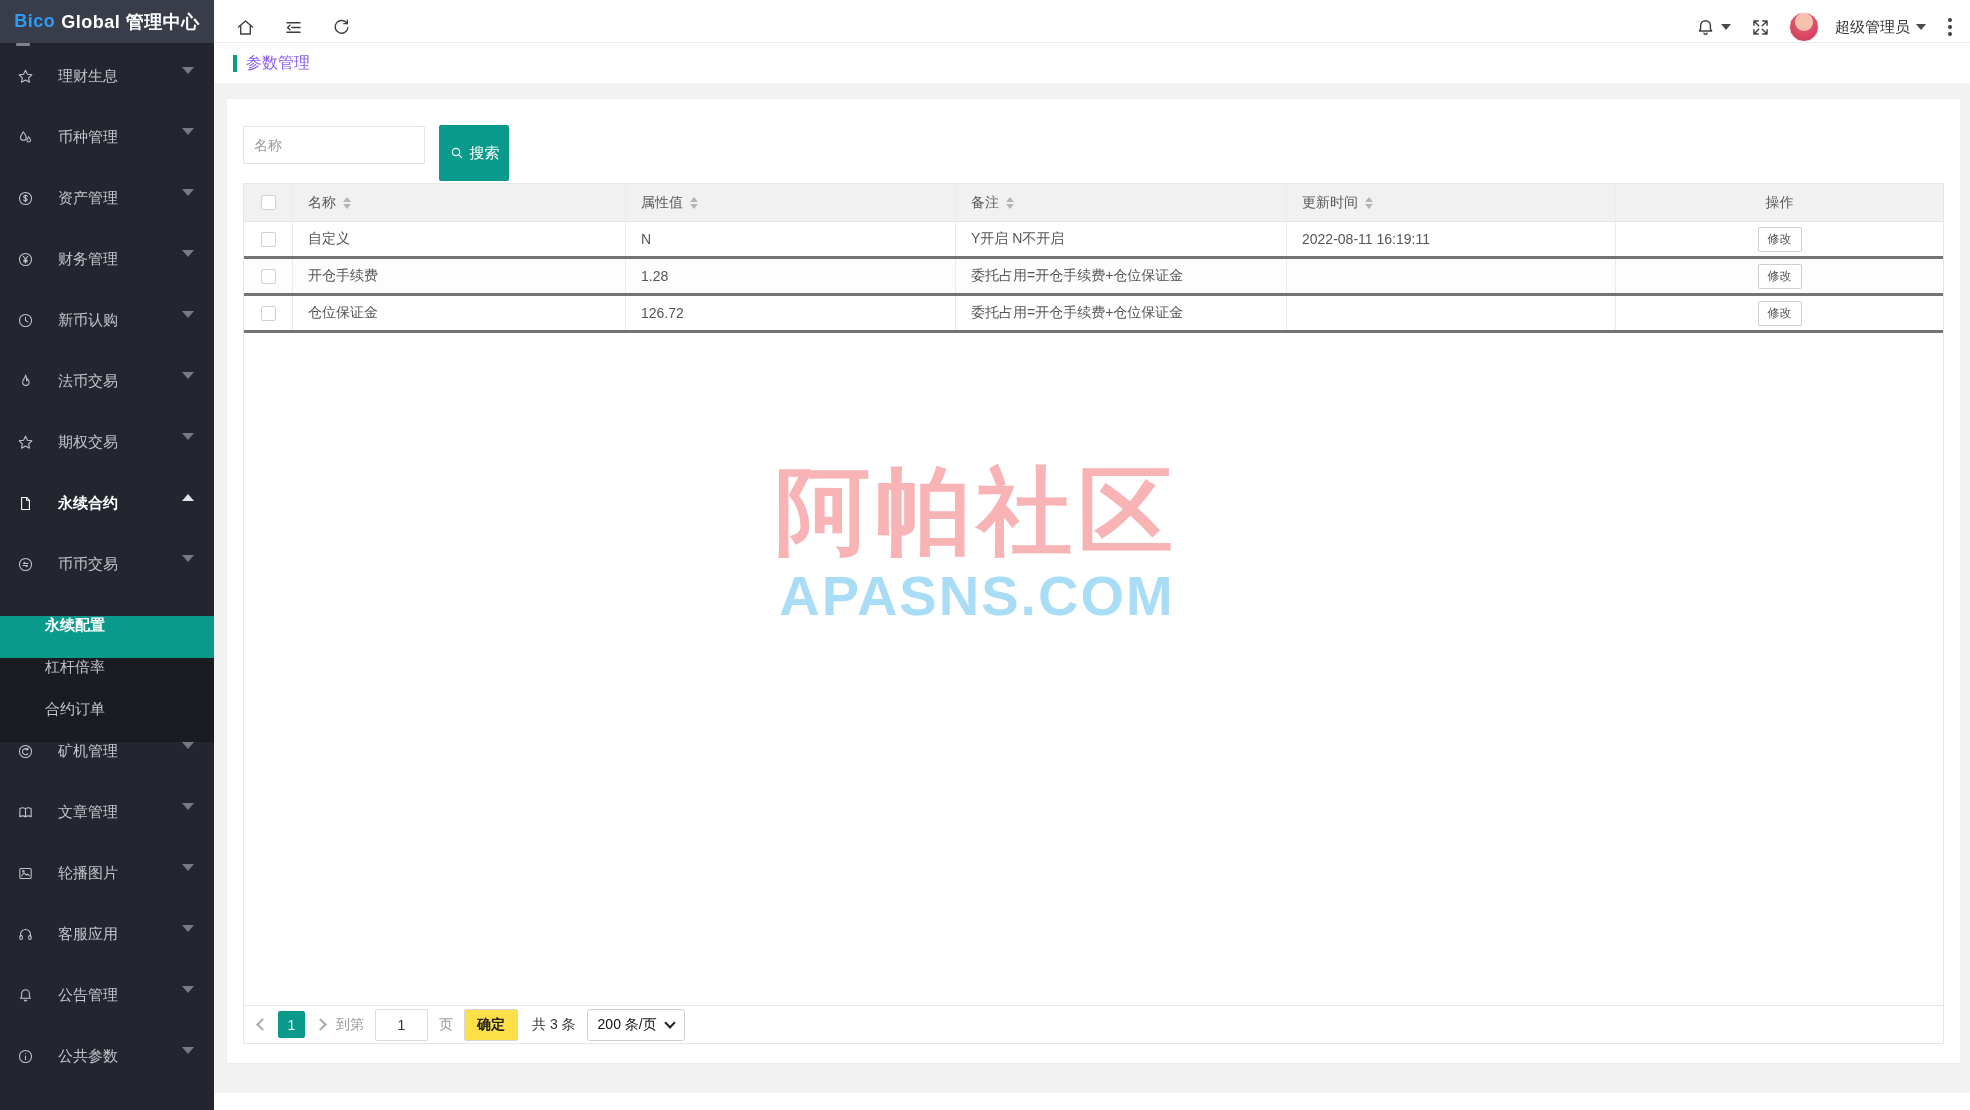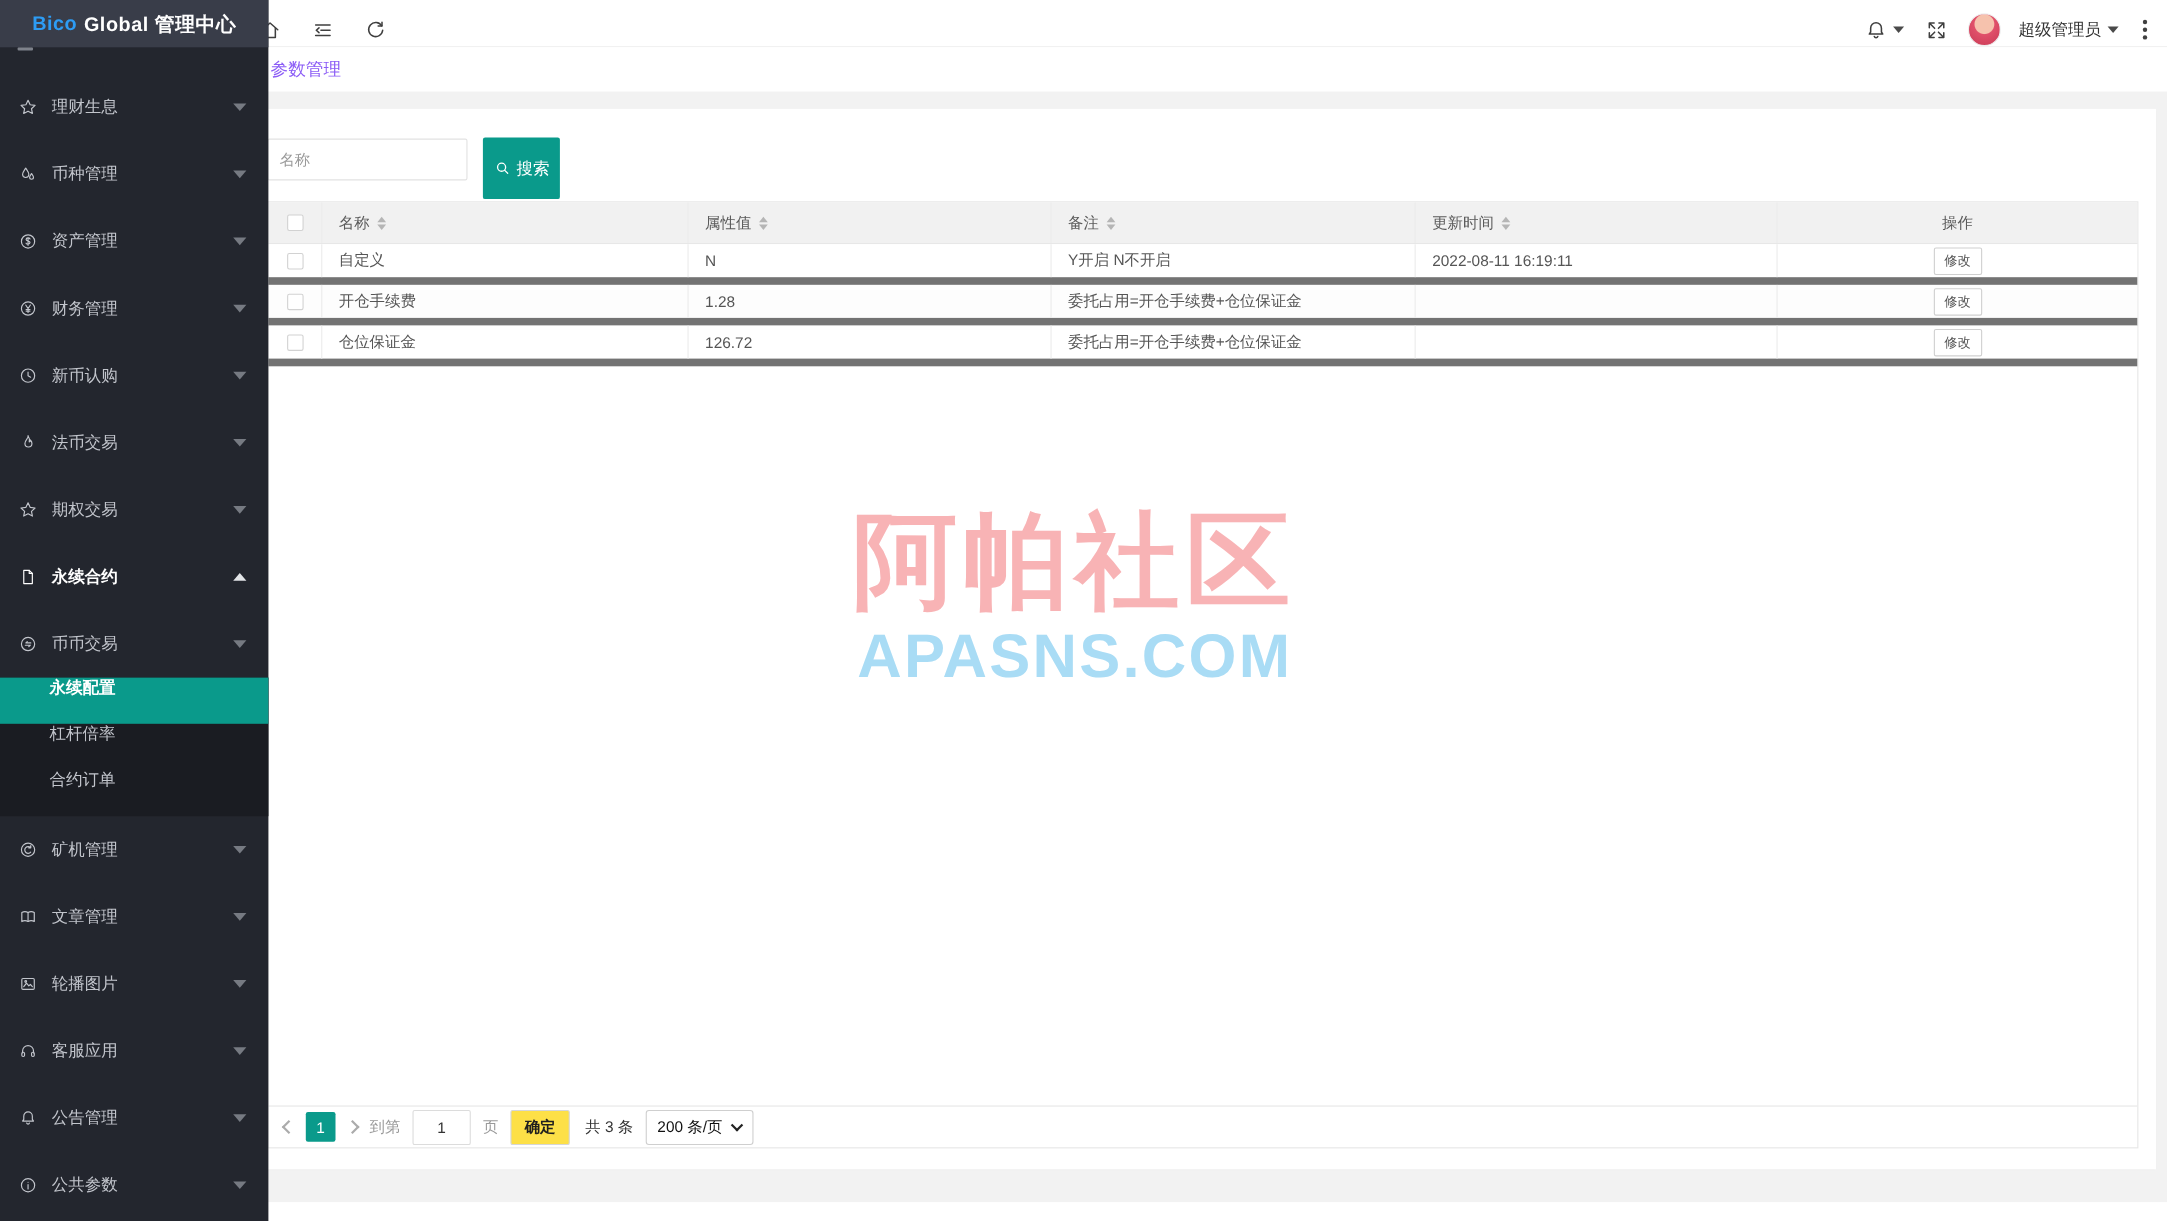--- a/index.html
+++ b/index.html
@@ -1,28 +1,28 @@
 <!DOCTYPE html>
 <html><head>
 <meta charset="utf-8">
 <style>
   * { margin:0; padding:0; box-sizing:border-box; }
   html,body { width:1970px; height:1110px; overflow:hidden; background:#fff;
     font-family:"Liberation Sans","DejaVu Sans",sans-serif; }
   .page { position:relative; width:1970px; height:1110px; }
 
   
-  .sidebar { position:absolute; left:0; top:0; width:244px; height:1110px; background:#23262e; z-index:5; }
+  .sidebar { position:absolute; left:0; top:0; width:214px; height:1110px; background:#23262e; z-index:5; }
   .sb-header { height:43px; background:#393d49; display:flex; align-items:center; justify-content:center;
     font-size:18px; font-weight:bold; color:#fff; letter-spacing:.5px; }
   .sb-header .bico { color:#2d9cf4; }
   .sb-header .rest { margin-left:6px; }
   .sb-partial { height:24px; position:relative; overflow:hidden; }
   .sb-partial .remnant { position:absolute; left:16px; top:0; width:14px; height:3px; background:#7e828b; border-radius:1px; }
-  .sb-item { height:61px; display:flex; align-items:center; padding:0 20px 0 16px; cursor:pointer; color:#c2c5cc; }
+  .sb-item { height:61px; display:flex; align-items:flex-start; padding:0 20px 0 16px; cursor:pointer; color:#c2c5cc;gap:11px; }
   .sb-item .ico { width:18px; height:18px; flex:none; display:flex; align-items:center; justify-content:center; }
   .sb-item .ico svg { width:17px; height:17px; stroke:#c2c5cc; fill:none; stroke-width:1.5; stroke-linecap:round; stroke-linejoin:round; }
   .sb-item .lbl { margin-left:13px; font-size:15px; }
   .sb-item .arr { margin-left:auto; width:0; height:0; border-left:6px solid transparent; border-right:6px solid transparent; border-top:7px solid #767a82; }
   .sb-item.expanded { color:#fff; font-weight:bold; }
   .sb-item.expanded .ico svg { stroke:#fff; }
   .sb-item.expanded .arr { border-top:none; border-bottom:7px solid #e3e5e8; }
   .sb-sub { background:#1a1c22; }
   .sb-sub-item { height:42px; display:flex; align-items:flex-start; padding-left:45px; font-size:15px; color:#c2c5cc; cursor:pointer; }
   .sb-sub-item.active { background:#0a9a8b; color:#fff; font-weight:bold; }
@@ -56,21 +56,21 @@
     padding:0 10px; font-size:14px; color:#333; outline:none; font-family:inherit; }
   .search-input::placeholder { color:#9a9a9a; }
   .search-btn { position:absolute; left:212px; top:26px; width:70px; height:56px; background:#0a9a8b; color:#fff; border:none;
     border-radius:2px; font-size:15px; display:flex; align-items:center; justify-content:center; gap:5px; cursor:pointer; font-family:inherit; }
   .search-btn svg { width:16px; height:16px; stroke:#fff; fill:none; stroke-width:1.8; stroke-linecap:round; }
 
   .table-wrap { position:absolute; left:16px; top:84px; width:1701px; height:861px; border:1px solid #e6e6e6;
     display:flex; flex-direction:column; }
   .t-row { display:flex; align-items:stretch; }
   .t-head { height:38px; background:#f1f1f1; border-bottom:1px solid #e6e6e6; color:#5a5a5a; }
-  .t-body-row { height:37px; border-bottom:7px solid #737373; color:#555; background:#fff; }
+  .t-body-row { height:37px; border-bottom:3px solid #737373; color:#555; background:#fff; }
   .t-body-row:nth-child(odd) { background:#fdfdfd; }
   .cell { display:flex; align-items:center; padding:0 15px; font-size:14px; border-right:1px solid #ececec; overflow:hidden; white-space:nowrap; }
   .cell:last-child { border-right:none; }
   .c-check { width:49px; flex:none; justify-content:center; padding:0; }
   .c-name { width:333px; flex:none; }
   .c-value { width:330px; flex:none; }
   .c-remark { width:331px; flex:none; }
   .c-time { width:329px; flex:none; }
   .c-op { flex:1; justify-content:center; }
   .checkbox { width:15px; height:15px; border:1px solid #d2d2d2; border-radius:2px; background:#fff; cursor:pointer; }

